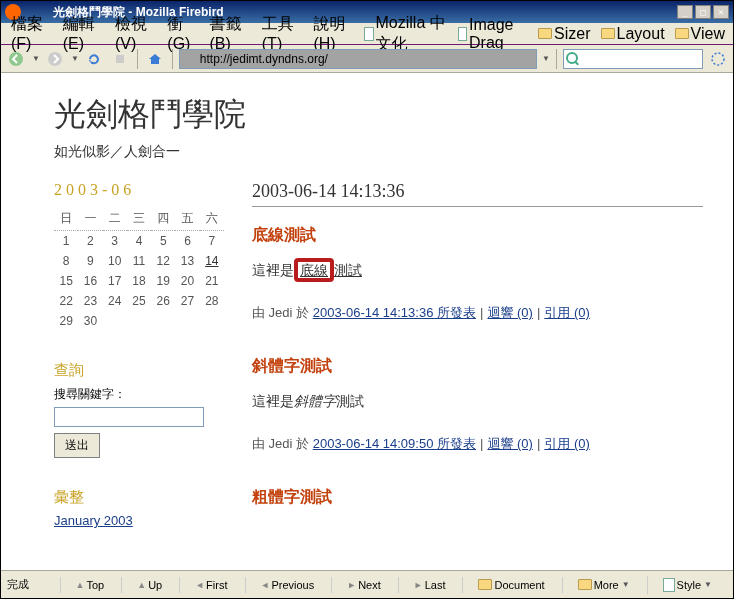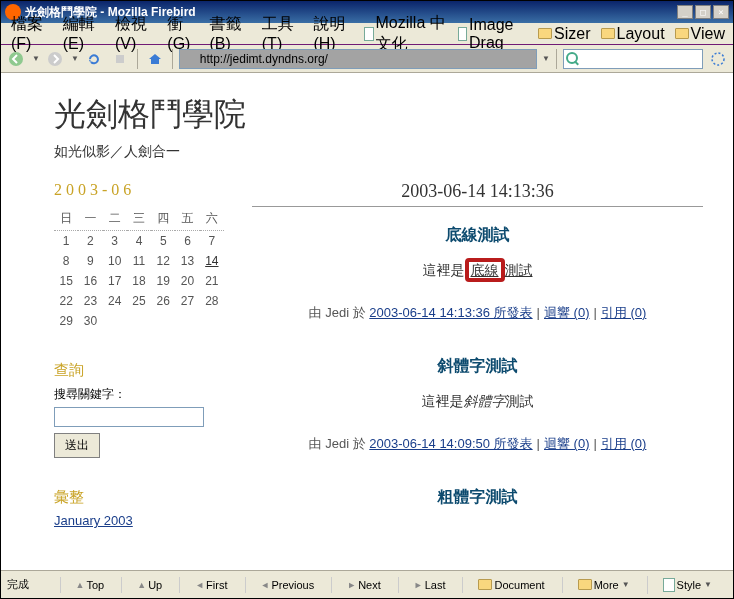--- a/index.html
+++ b/index.html
@@ -1,17 +1,17 @@
 <!DOCTYPE html>
 <html><head>
 <meta charset="utf-8">
 <style>
 * { box-sizing: border-box; margin: 0; padding: 0; }
 body { font-family: "Microsoft JhengHei", Arial, sans-serif; font-size: 12px; background: #fff; width: 734px; height: 599px; overflow: hidden; border: 1px solid #000; }
-.titlebar { background: linear-gradient(#0a246a, #3a6ea5); color: #fff; height: 22px; display: flex; align-items: center; padding: 0 4px; }
+.titlebar { background: linear-gradient(#0a246a, #3a6ea5); color: #fff; height: 22px; display: flex; align-items: center; padding: 0 4px; gap: 28px; }
 .titlebar-icon { width: 16px; height: 16px; background: #f60; border-radius: 50%; margin-right: 4px; }
 .titlebar-text { flex: 1; font-size: 12px; font-weight: bold; }
 .win-btns { display: flex; gap: 2px; }
 .win-btn { width: 16px; height: 14px; background: #d4d0c8; border: 1px solid #808080; display: flex; align-items: center; justify-content: center; font-size: 9px; font-family: monospace; cursor: pointer; }
 .menubar { background: #ece9d8; height: 22px; display: flex; align-items: center; padding: 0 4px; border-bottom: 1px solid #701a75; gap: 2px; font-size: 16px; }
 .menu-item { padding: 2px 6px; cursor: pointer; }
 .menu-link { display: flex; align-items: center; gap: 2px; padding: 2px 4px; cursor: pointer; color: #000; }
 .folder-icon { display:inline-block; width: 14px; height: 11px; background: #f9d77e; border: 1px solid #b89b4e; border-radius: 1px; }
 .page-icon { display:inline-block; width: 12px; height: 14px; background: #fff; border: 1px solid #7a9; }
 .toolbar { background: #ece9d8; height: 28px; display: flex; align-items: center; padding: 0 4px; border-bottom: 1px solid #aca899; gap: 4px; }
@@ -21,33 +21,33 @@
 .url-wrap { flex:1; position: relative; display:flex; }
 .url-wrap .page-icon { position: absolute; left: 3px; top: 3px; }
 .search-input { width: 140px; height: 20px; border: 1px solid #7f9db9; padding: 0 4px 0 20px; font-size: 12px; }
 .search-wrap { position: relative; }
 .search-wrap .mag { position: absolute; left: 3px; top: 3px; }
 .content { height: 497px; overflow: auto; padding: 20px 30px; background: #fff; margin-left: 23px; }
 .site-title { font-size: 32px; font-family: "MingLiU", serif; color: #333; margin-bottom: 6px; }
 .site-subtitle { font-size: 14px; color: #333; margin-bottom: 20px; }
 .layout { display: flex; gap: 28px; }
 .sidebar { width: 170px; flex-shrink: 0; }
-.main { flex: 1; text-align: center; }
+.main { flex: 1; }
 .cal-title { color: #c9a326; font-family: Georgia, serif; font-size: 16px; letter-spacing: 4px; margin-bottom: 8px; }
 .calendar { width: 100%; border-collapse: collapse; font-size: 12px; color: #555; }
 .calendar th, .calendar td { text-align: center; padding: 3px 2px; width: 14.28%; }
 .calendar th { font-weight: normal; border-bottom: 1px dotted #aaa; }
 .cal-today { text-decoration: underline; color: #333; }
 .section-head { color: #c9a326; font-size: 15px; margin: 30px 0 6px; }
 .search-label { font-size: 12px; margin-bottom: 4px; }
 .search-box { width: 150px; height: 20px; border: 1px solid #7f9db9; font-size: 12px; padding: 0 3px; margin-bottom: 6px; }
 .submit-btn { background: #ece9d8; border: 1px solid #808080; padding: 3px 10px; font-size: 12px; cursor: pointer; }
 .archive-link { color: #1a3e8a; text-decoration: underline; font-size: 13px; cursor: pointer; }
 .post-date { font-family: Georgia, serif; font-size: 18px; color: #333; border-bottom: 1px solid #999; padding-bottom: 4px; margin-bottom: 18px; }
-.post-title { font-size: 16px; color: #0c4a6e; font-weight: bold; margin-bottom: 16px; }
+.post-title { font-size: 16px; color: #c2410c; font-weight: bold; margin-bottom: 16px; }
 .post-body { font-size: 14px; color: #333; margin-bottom: 24px; }
 .underline-test { text-decoration: underline; }
 .red-box { border: 4px solid #b91c1c; border-radius: 4px; padding: 0 2px; }
 .italic-test { font-style: italic; }
 .post-meta { font-size: 13px; color: #555; margin-bottom: 34px; }
 .post-meta a { color: #1a3e8a; text-decoration: underline; cursor: pointer; }
 .post-meta .sep { color: #555; margin: 0 4px; }
 .statusbar { background: #ece9d8; height: 28px; border-top: 1px solid #aca899; display: flex; align-items: center; padding: 0 6px; font-size: 11px; gap: 2px; }
 .status-text { flex: 0 0 auto; margin-right: auto; }
 .status-btn { display: flex; align-items: center; gap: 2px; padding: 2px 15px; border-left: 1px solid #ccc; cursor: pointer; }

